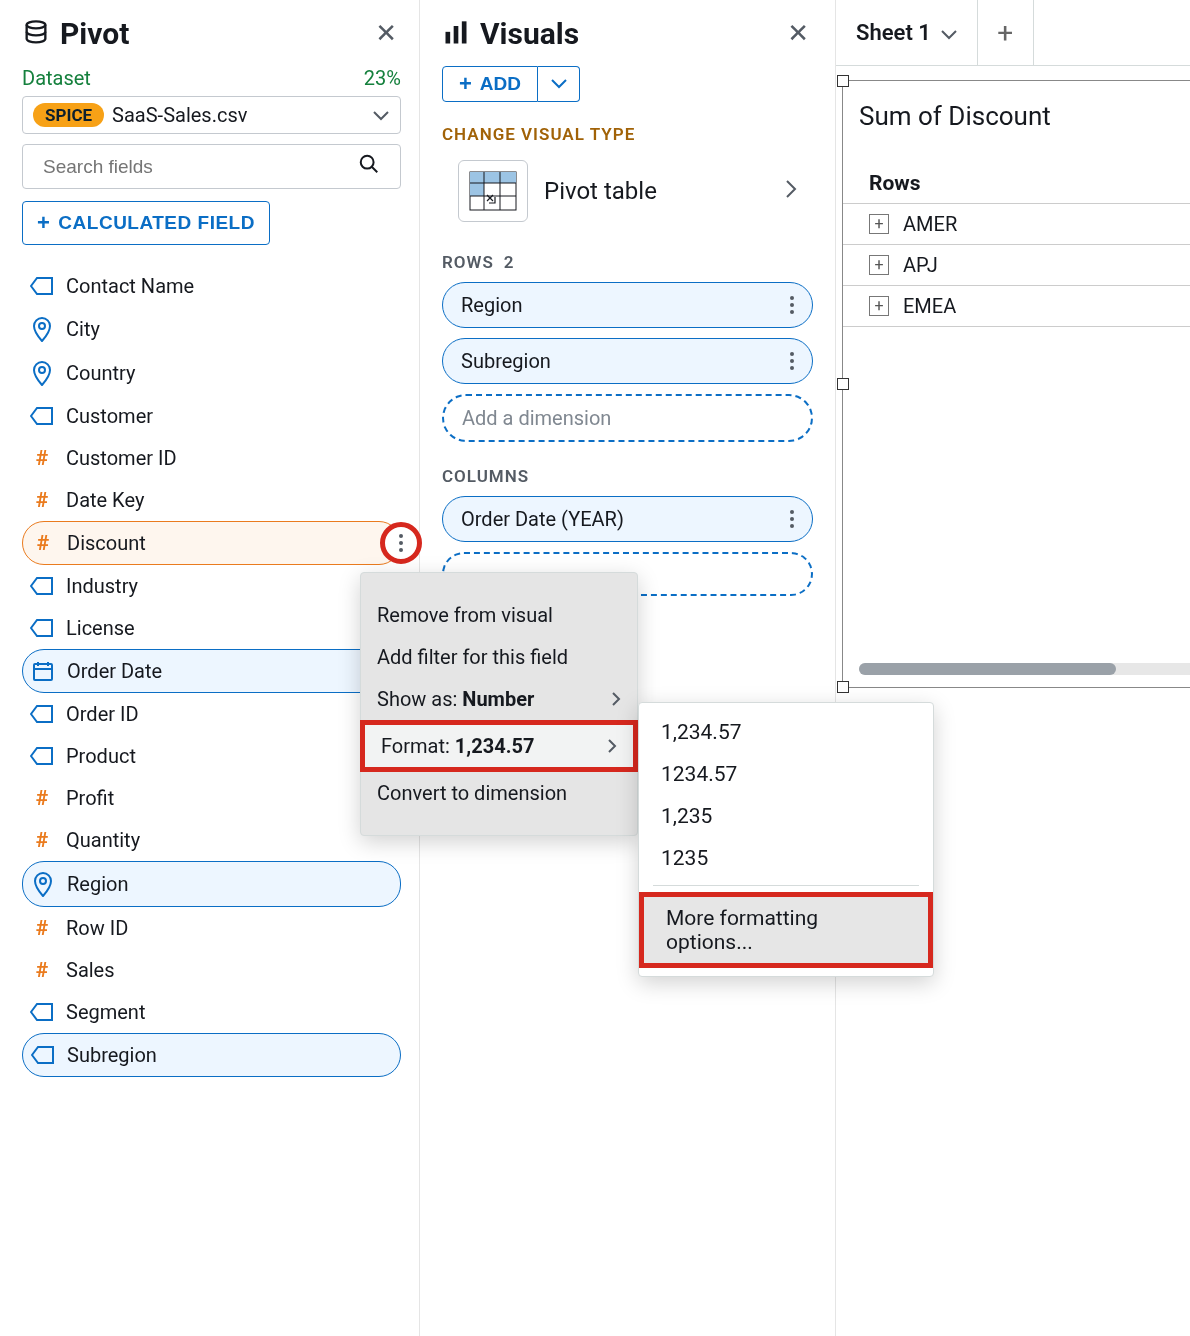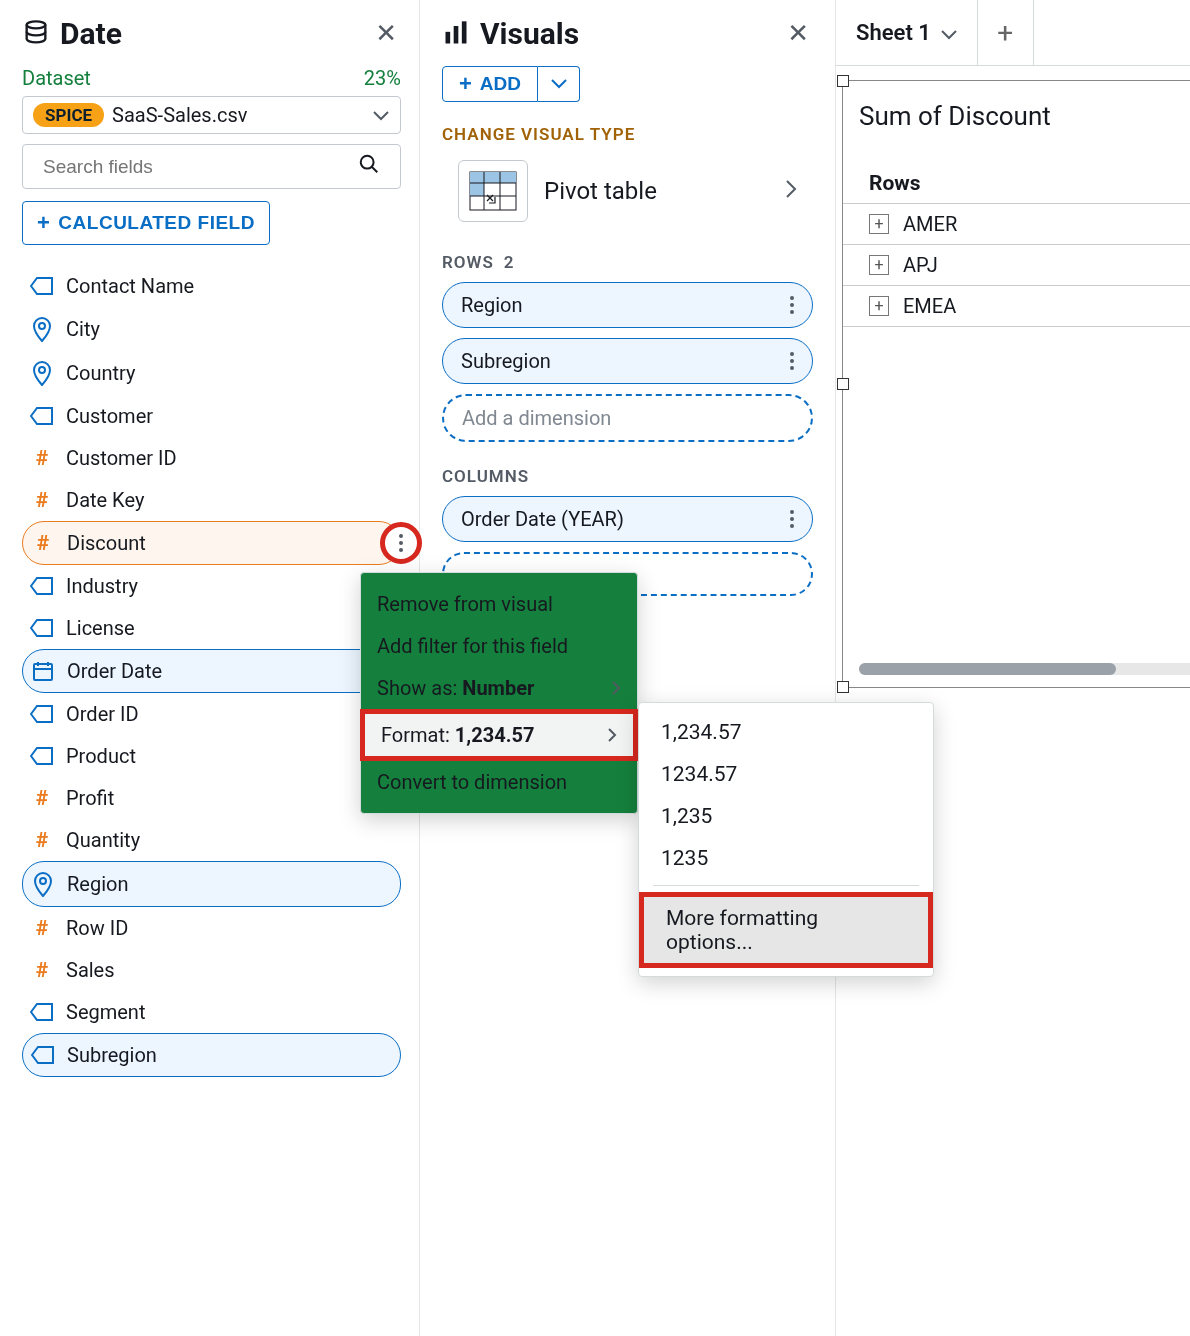--- a/index.html
+++ b/index.html
@@ -75,21 +75,21 @@
   .viz-handle { width:12px; height:12px; border:1px solid #333; background:#fff; position:absolute; }
   .viz-title { font-size:26px; padding:20px 0 32px 16px; }
   .rows-header { font-weight:700; font-size:21px; padding:8px 0 8px 26px; }
   .rows-table { border-top:1px solid #ccc; }
   .tr { display:flex; align-items:center; gap:14px; padding:8px 0 8px 26px; border-bottom:1px solid #ccc; font-size:20px; }
   .expand-icon { width:20px; height:20px; border:1px solid #777; display:flex; align-items:center; justify-content:center; font-size:16px; line-height:1; color:#555;}
   .hscroll { position:absolute; left:16px; bottom:12px; right:0; height:12px; background:#e7e7e7; border-radius:8px;}
   .hscroll-thumb { position:absolute; left:0; top:0; height:100%; width:75%; background:#9aa1a8; border-radius:8px;}
 
   
-  .ctx-menu { position:absolute; left:360px; top:572px; width:278px; background:#15803d; border:1px solid #d5dbdb; border-radius:4px; box-shadow:0 6px 22px rgba(0,0,0,0.18); z-index:50; padding:10px 0; }
+  .ctx-menu { position:absolute; left:360px; top:572px; width:278px; background:#e5e5e5; border:1px solid #d5dbdb; border-radius:4px; box-shadow:0 6px 22px rgba(0,0,0,0.18); z-index:50; padding:21px 0; }
   .ctx-item { padding:9px 16px; font-size:20px; display:flex; align-items:center; justify-content:space-between; cursor:pointer; }
   .ctx-item.hl { background:#f2f3f3; }
   .ctx-item .chev { color:#545b64; }
   .ctx-box-hl { border:5px solid #d6281e; margin:0 -1px; }
 
   .sub-menu { position:absolute; left:638px; top:702px; width:296px; background:#fff; border:1px solid #d5dbdb; border-radius:4px; box-shadow:0 6px 22px rgba(0,0,0,0.18); z-index:60; padding:8px 0; }
   .sub-item { padding:9px 22px; font-size:21px; cursor:pointer; }
   .sub-div { height:1px; background:#d5dbdb; margin:6px 14px; }
   .sub-item.more { background:#e6e6e6; }
   .sub-box-hl { border:5px solid #d6281e; margin:0 0; }
@@ -103,21 +103,21 @@
   <div class="panel-data">
     <div class="panel-header">
       <div class="panel-title">
         <span class="ic">
           <svg width="28" height="28" viewBox="0 0 24 24" fill="none" stroke="#16191f" stroke-width="2">
               <ellipse cx="12" cy="5" rx="8" ry="3"></ellipse>
               <path d="M4 5v6c0 1.7 3.6 3 8 3s8-1.3 8-3V5"></path>
               <path d="M4 11v6c0 1.7 3.6 3 8 3s8-1.3 8-3v-6"></path>
             </svg>
         </span>
-        <span>Date</span>
+        <span>Pivot</span>
       </div>
       <span class="close-x">✕</span>
     </div>
     <div class="row-label">
       <span>Dataset</span>
       <span>23%</span>
     </div>
     <div class="dataset-select">
       <span class="spice-badge">SPICE</span>
       <span class="ds-name">SaaS-Sales.csv</span>

